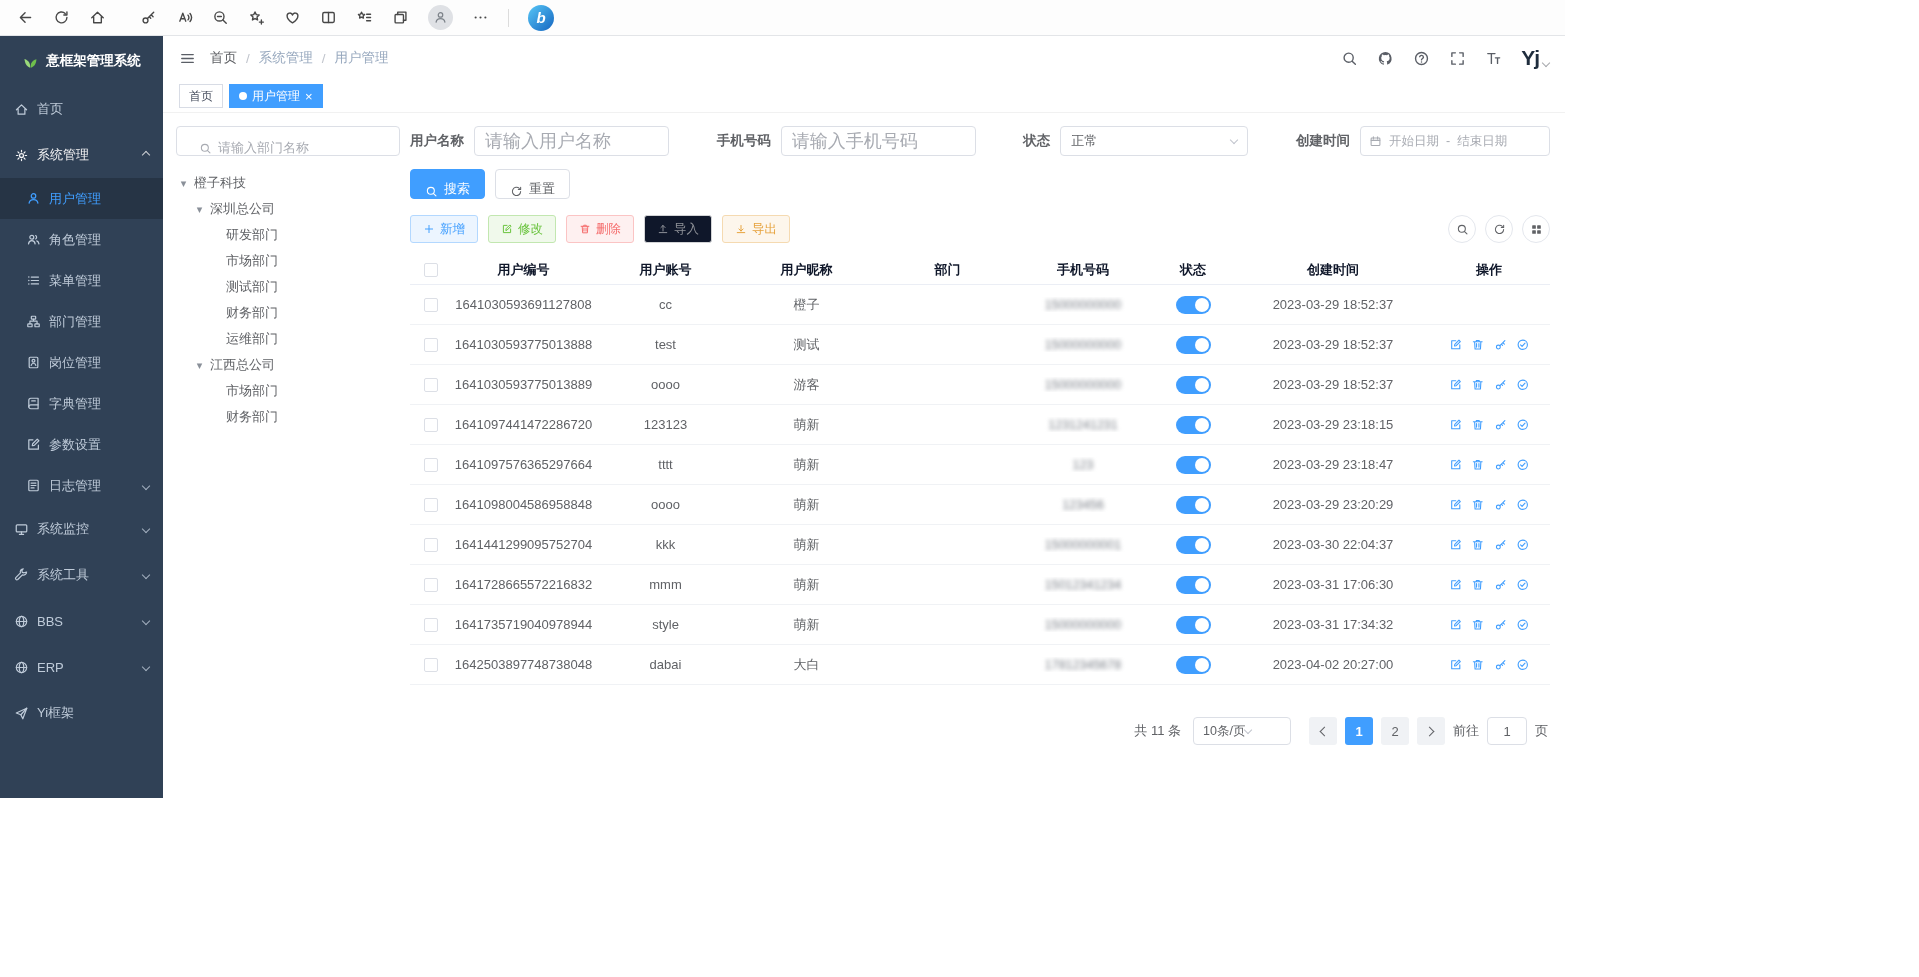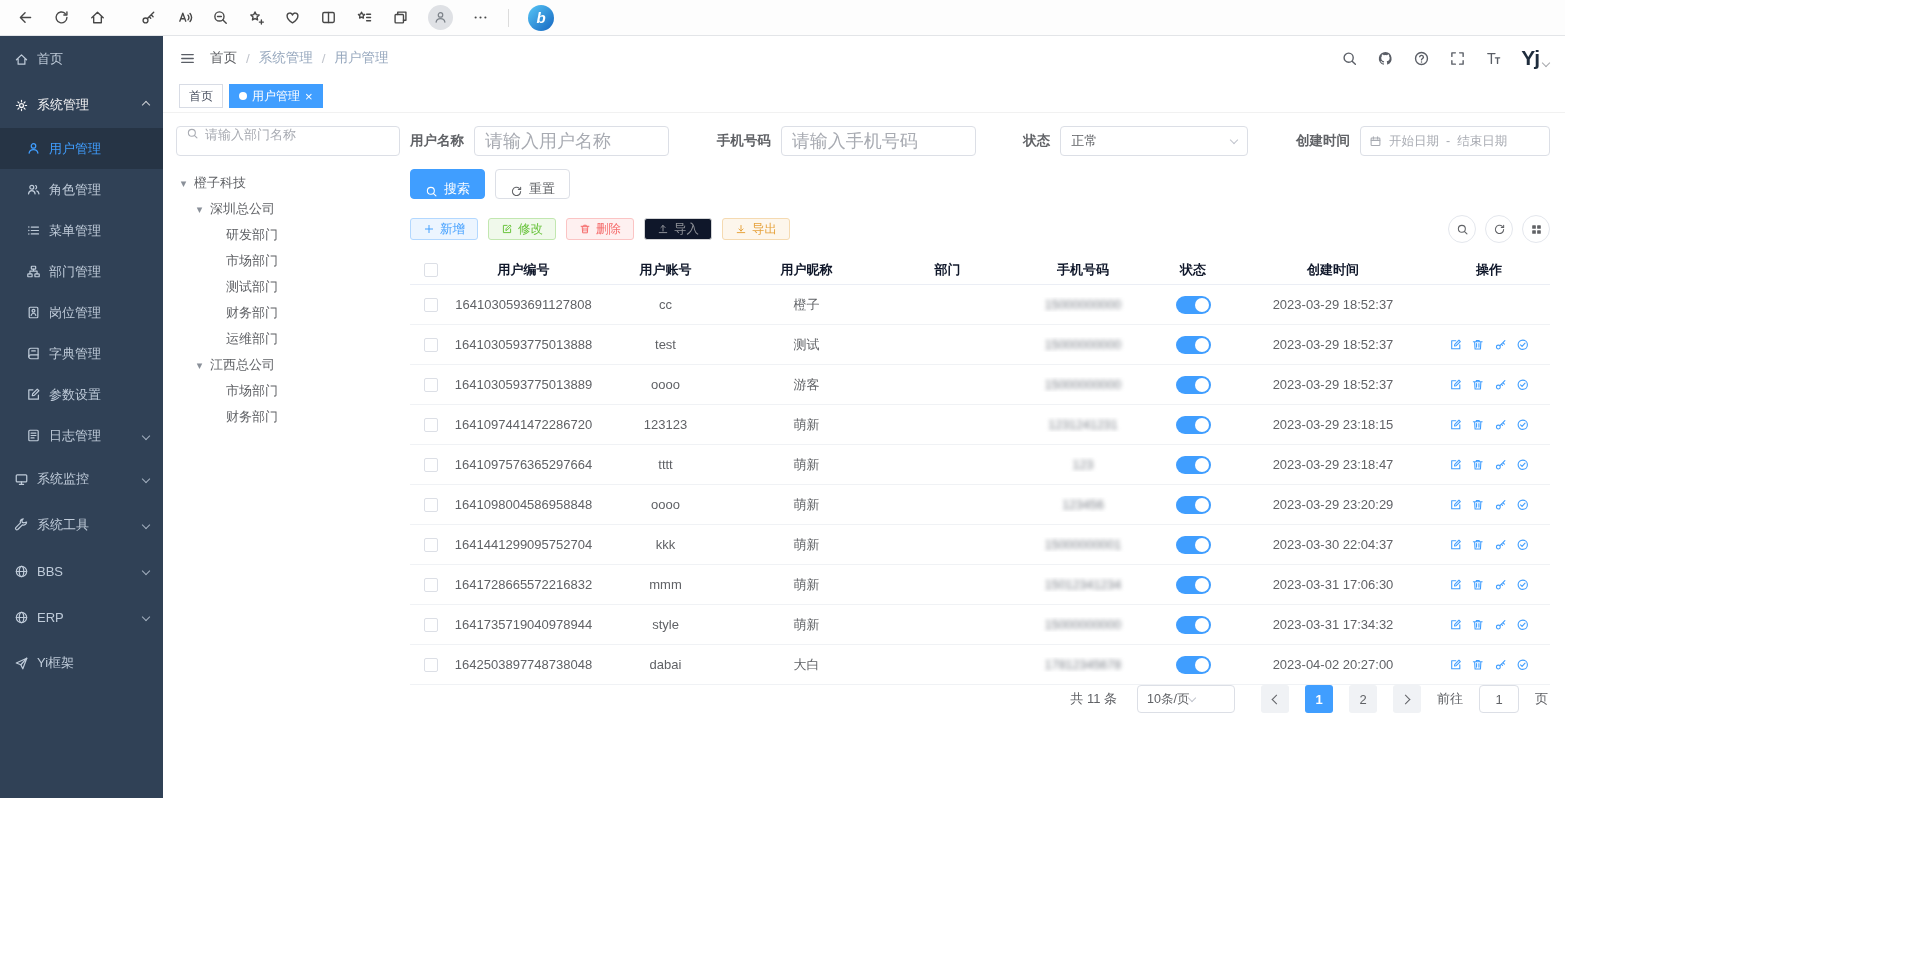--- a/index.html
+++ b/index.html
@@ -51,21 +51,21 @@
 
   .tabbar{height:33px;display:flex;align-items:center;padding:0 16px;gap:6px;border-bottom:1px solid #f1f1f1}
   .tag{height:24px;display:inline-flex;align-items:center;padding:0 9px;border:1px solid #d8dce5;background:#fff;color:#495060;font-size:12px;gap:5px;cursor:pointer}
   .tag.active{background:#409EFF;border-color:#409EFF;color:#fff}
   .tag .dot{width:8px;height:8px;border-radius:50%;background:#fff;display:inline-block}
   .tag .close{font-size:13px;line-height:1;cursor:pointer}
 
   
   .content{flex:1;display:flex;padding:13px 15px 0 13px;gap:10px;min-height:0}
   .dept-panel{width:224px;flex:none}
-  .dept-search{height:30px;border:1px solid #dcdfe6;border-radius:4px;display:flex;align-items:flex-start;padding:0 9px;gap:6px;color:#a8abb2}
+  .dept-search{height:30px;border:1px solid #dcdfe6;border-radius:4px;display:flex;align-items:flex-end;padding:0 22px;gap:6px;color:#a8abb2}
   .dept-search svg{width:13px;height:13px}
   .dept-search input{border:none;outline:none;flex:1;font-size:13px;color:#606266;min-width:0;background:transparent}
   .dept-search input::placeholder{color:#a8abb2}
   .tree{margin-top:14px;font-size:13px;color:#606266}
   .tree-node{height:26px;display:flex;align-items:center;gap:3px;cursor:pointer}
   .tree-caret{width:15px;text-align:center;color:#8a9099;font-size:11px;flex:none}
 
   .right-panel{flex:1;display:flex;flex-direction:column;min-width:0}
   .filter-row{display:flex;align-items:center;justify-content:space-between}
   .fgroup{display:flex;align-items:center;gap:10px}
@@ -77,21 +77,21 @@
   .fdate{width:190px;height:30px;border:1px solid #dcdfe6;border-radius:4px;display:flex;align-items:center;padding:0 8px;gap:7px;font-size:12.5px;color:#a8abb2;cursor:pointer}
   .fdate svg{width:13px;height:13px;color:#a8abb2}
 
   .action-row{margin-top:13px;display:flex;gap:10px}
   .btn{height:30px;border-radius:4px;display:inline-flex;align-items:flex-end;gap:6px;font-size:13px;padding:0 14px;cursor:pointer;border:1px solid #dcdfe6;background:#fff;color:#606266;font-family:inherit}
   .btn svg{width:13px;height:13px}
   .btn.primary{background:#409EFF;border-color:#409EFF;color:#fff}
 
   .toolbar{margin-top:16px;display:flex;align-items:center}
   .tb-left{display:flex;gap:10px}
-  .sbtn{height:22px;padding:0 12px;border-radius:3px;font-size:12.5px;display:inline-flex;align-items:center;gap:5px;cursor:pointer;border:1px solid;font-family:inherit}
+  .sbtn{height:28px;padding:0 12px;border-radius:3px;font-size:12.5px;display:inline-flex;align-items:center;gap:5px;cursor:pointer;border:1px solid;font-family:inherit}
   .sbtn svg{width:12px;height:12px}
   .sbtn.primary{background:#ecf5ff;border-color:#b3d8ff;color:#409EFF}
   .sbtn.success{background:#f0f9eb;border-color:#c2e7b0;color:#67C23A}
   .sbtn.danger{background:#fef0f0;border-color:#fbc4c4;color:#F56C6C}
   .sbtn.info{background:#0f172a;border-color:#d3d4d6;color:#909399}
   .sbtn.warning{background:#fdf6ec;border-color:#f5dab1;color:#E6A23C}
   .tb-right{margin-left:auto;display:flex;gap:9px}
   .circle-btn{width:28px;height:28px;border-radius:50%;border:1px solid #e4e7ed;background:#fff;display:flex;align-items:center;justify-content:center;color:#606266;cursor:pointer}
   .circle-btn svg{width:13px;height:13px}
 
@@ -102,21 +102,21 @@
   .cell{text-align:center;font-size:13px;color:#606266;white-space:nowrap;overflow:hidden}
   .hcell{font-weight:700;color:#0f172a}
   .cb{width:14px;height:14px;border:1px solid #dcdfe6;border-radius:2px;background:#fff;display:inline-block;cursor:pointer;vertical-align:middle}
   .blur{filter:blur(2.2px);color:#7a7f87;font-size:12.5px}
   .switch{width:35px;height:18px;border-radius:9px;background:#409EFF;position:relative;display:inline-block;cursor:pointer;vertical-align:middle}
   .switch::after{content:"";position:absolute;right:2px;top:2px;width:14px;height:14px;border-radius:50%;background:#fff}
   .ops{display:flex;justify-content:center;gap:9px;color:#409EFF}
   .op{cursor:pointer;display:inline-flex}
   .op svg{width:13.5px;height:13.5px}
 
-  .pagination{display:flex;align-items:center;justify-content:flex-end;gap:16px;font-size:13px;color:#606266;padding-right:2px}
+  .pagination{margin-top:32px;display:flex;align-items:center;justify-content:flex-end;gap:8px;font-size:13px;color:#606266;padding-right:2px}
   .ptotal{margin-right:4px}
   .psize{width:98px;height:28px;border:1px solid #dcdfe6;border-radius:4px;display:flex;align-items:center;justify-content:flex-start;padding:0 9px;font-size:12.5px;color:#606266;cursor:pointer;margin-right:10px}
   .pbtn{min-width:28px;height:28px;border:none;background:#f0f2f5;border-radius:3px;font-size:13px;color:#606266;display:inline-flex;align-items:center;justify-content:center;cursor:pointer;font-family:inherit}
   .pbtn.active{background:#409EFF;color:#fff;font-weight:bold}
   .chev{width:7px;height:7px;border-right:1.5px solid #606266;border-bottom:1.5px solid #606266;display:inline-block}
   .chev-l{transform:rotate(135deg);margin-left:3px}
   .chev-r{transform:rotate(-45deg);margin-right:3px}
   .goto{width:40px;height:28px;border:1px solid #dcdfe6;border-radius:4px;text-align:center;font-size:13px;color:#606266;outline:none;font-family:inherit}
 </style>
 </head>
@@ -204,20 +204,29 @@
             </svg>
           </span>
         <span class="bdivider"></span>
         <span class="bing">b</span>
       </div>
     </div>
 
     <div class="app">
 
       <aside class="sidebar">
+        <div class="logo">
+          <span class="ic">
+              <svg viewBox="0 0 16 16" fill="none" stroke="currentColor" stroke-width="1.3" stroke-linecap="round" stroke-linejoin="round">
+                <path d="M8.3 13.8c-.5-3.9.9-6.6 5.3-7.9-.4 4.6-2 7-5.3 7.9z" fill="#6fbf4c" stroke="none"></path>
+                <path d="M7.7 13.8c.2-4.1-1.2-6.8-5.4-8.2.6 4.8 2.2 7.2 5.4 8.2z" fill="#9ad97a" stroke="none"></path>
+              </svg>
+            </span>
+          <span>意框架管理系统</span>
+        </div>
         <nav>
             <div class="menu-item">
               <span class="ic">
                 <svg viewBox="0 0 16 16" fill="none" stroke="currentColor" stroke-width="1.3" stroke-linecap="round" stroke-linejoin="round">
                   <path d="M2.6 8.3L8 3.1l5.4 5.2M4.4 7.5V13h7.2V7.5"></path>
                 </svg>
               </span>
               <span>首页</span>
             </div>
             <div class="menu-item expanded">

